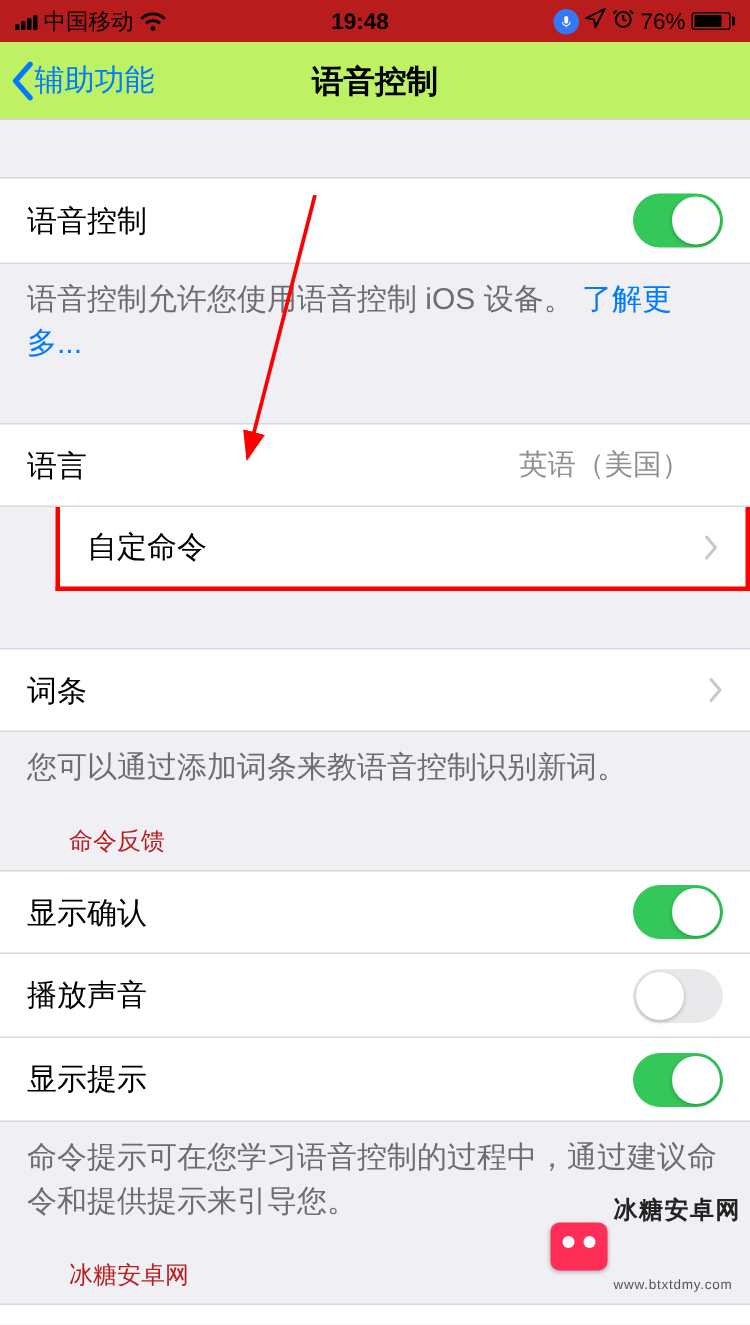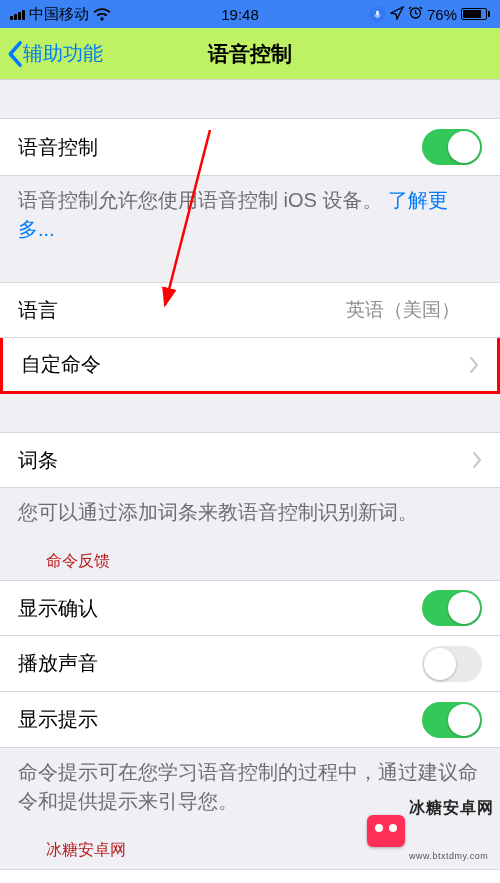--- a/index.html
+++ b/index.html
@@ -13,24 +13,24 @@
   }
   
   .status-bar {
     height: 28px;
     display: flex;
     align-items: center;
     justify-content: space-between;
     padding: 11px 10px;
     font-size: 15px;
     font-weight: 500;
-    background: #3b82f6;
+    background: #b91c1c;
   }
   .status-left, .status-right { display: flex; align-items: center; gap: 4px; }
-  .status-center { flex: 1; text-align: center; font-weight:400;}
+  .status-center { flex: 1; text-align: center; font-weight:700;}
   .signal-bars { display:inline-flex; gap:1px; align-items:flex-end; height:12px;}
   .signal-bars span { width:3px; background:#000; border-radius:1px;}
   .sb1{height:4px}.sb2{height:6px}.sb3{height:8px}.sb4{height:10px}
   .wifi-icon svg, .mic-icon svg, .arrow-icon svg, .alarm-icon svg { display:block;}
   .battery { display:inline-flex; align-items:center; gap:1px;}
   .battery-body { width:26px; height:12px; border:1px solid #000; border-radius:2px; position:relative;}
   .battery-fill { position:absolute; left:1px; top:1px; bottom:1px; width:76%; background:#000; border-radius:1px;}
   .battery-tip { width:2px; height:6px; background:#000; border-radius:0 1px 1px 0;}
   .mic-circle{ width:17px;height:17px;border-radius:50%; background:#3478f6; display:flex;align-items:center;justify-content:center;}
   .mic-circle svg{width:9px;height:9px;}
@@ -87,20 +87,21 @@
   
   .section-header{
     padding: 24px 18px 8px 18px;
     font-size:16px;
     color:#b91c1c;
     margin-left:28px;
   }
   
   .highlight{
     border:3px solid #ff0000;
+    margin-left:37px;
   }
   
   
   .arrow-annotation{
     position:absolute;
     left:150px;
     top:130px;
     pointer-events:none;
     z-index:50;
   }

